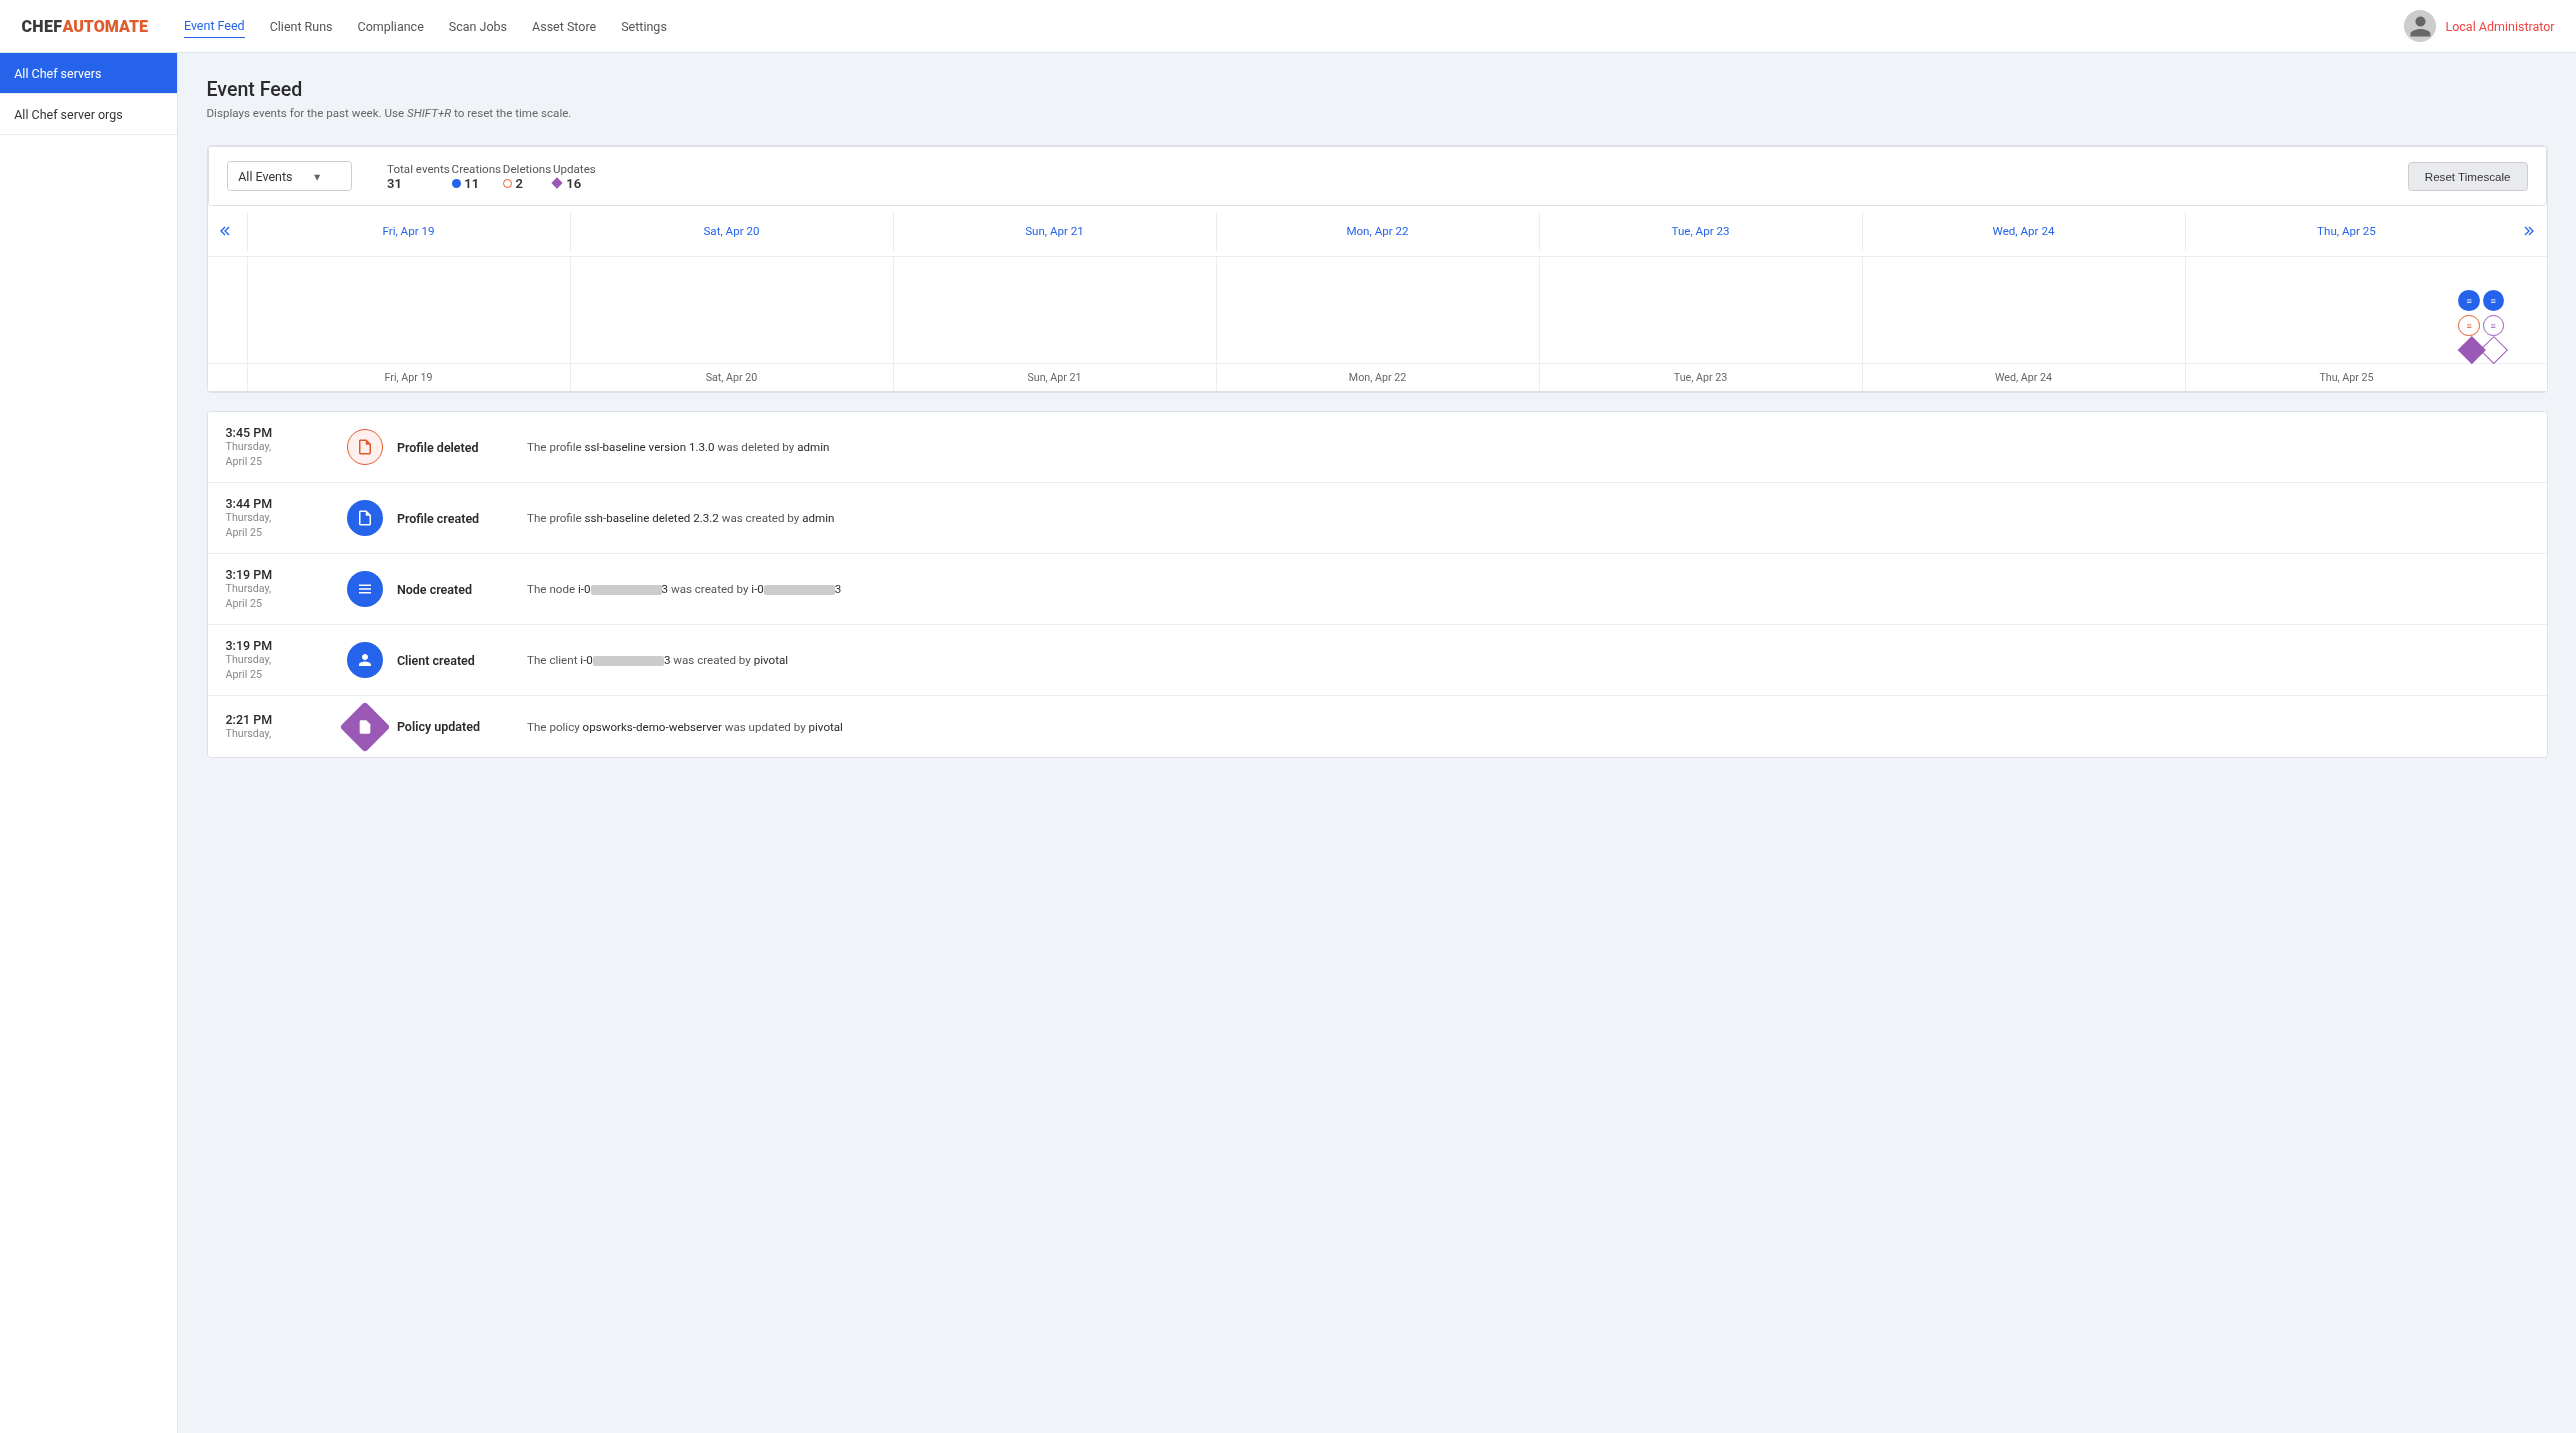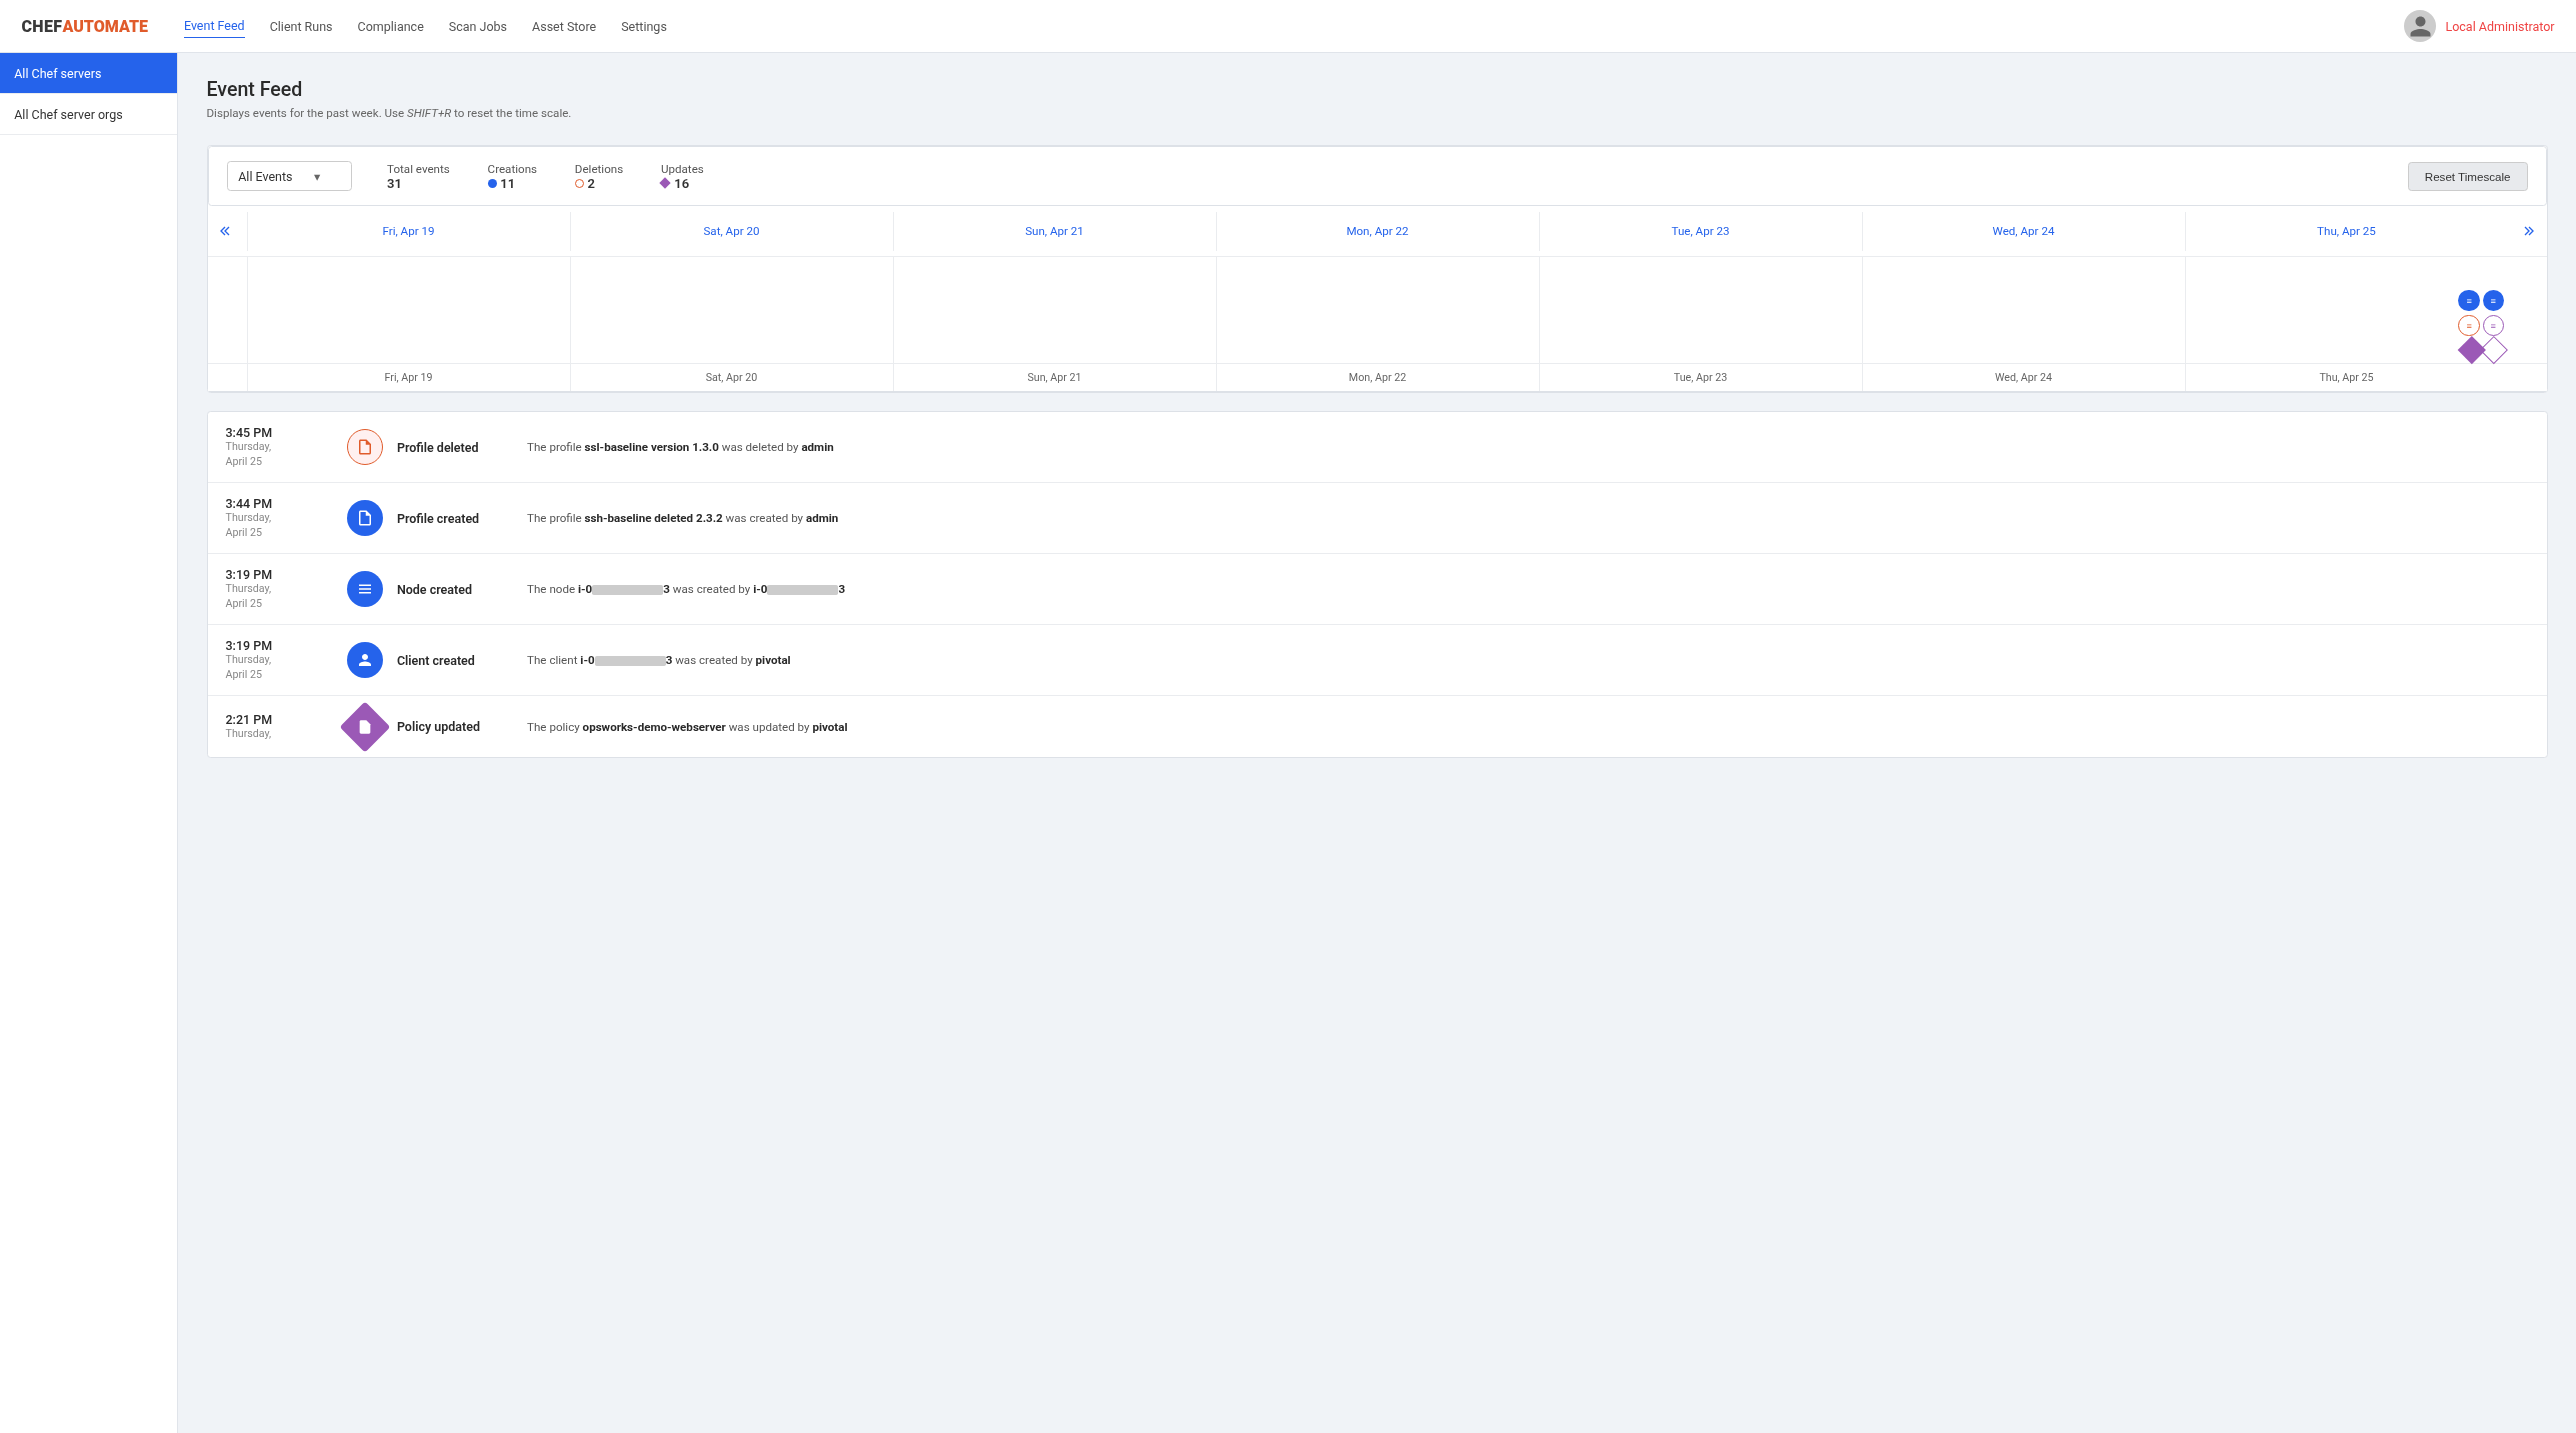--- a/index.html
+++ b/index.html
@@ -99,24 +99,24 @@
     .feed-time { min-width: 107px; }
     .feed-time-main { font-size: 12.5px; color: #2a2a2a; font-weight: 500; }
     .feed-time-sub { font-size: 10.7px; color: #888; line-height: 1.4; }
     .feed-icon { width: 36px; height: 36px; border-radius: 50%; display: flex; align-items: center; justify-content: center; flex-shrink: 0; }
     .feed-icon-deleted { background: #fff0f0; border: 1.8px solid #e05b2b; color: #e05b2b; }
     .feed-icon-created { background: #2563eb; color: white; }
     .feed-icon-node { background: #2563eb; color: white; }
     .feed-icon-client { background: #2563eb; color: white; }
     .feed-event-title { font-size: 12.5px; font-weight: 600; color: #2a2a2a; min-width: 116px; }
     .feed-event-desc { font-size: 11.6px; color: #555; }
-    .feed-event-desc strong { font-weight: 700; color: #2a2a2a; }
+    .feed-event-desc strong { font-weight: 400; color: #2a2a2a; }
     .redacted { display: inline-block; background: #ccc; color: transparent; border-radius: 1.8px; min-width: 71px; height: 10.7px; vertical-align: middle; }
 
-    .filter-stats-wrap { display: flex; align-items: center; gap: 36px; flex: 1; padding-left: 7.1px; }
+    .filter-stats-wrap { display: flex; align-items: center; flex: 1; padding-left: 7.1px; }
     .stat-block { display: flex; flex-direction: column; }
     .stat-row { display: flex; align-items: center; }
   </style>
 </head>
 <body>
 
 <header class="header">
   <div class="logo">
     <span class="logo-chef">CHEF</span>
       <span class="logo-automate">AUTOMATE</span>

